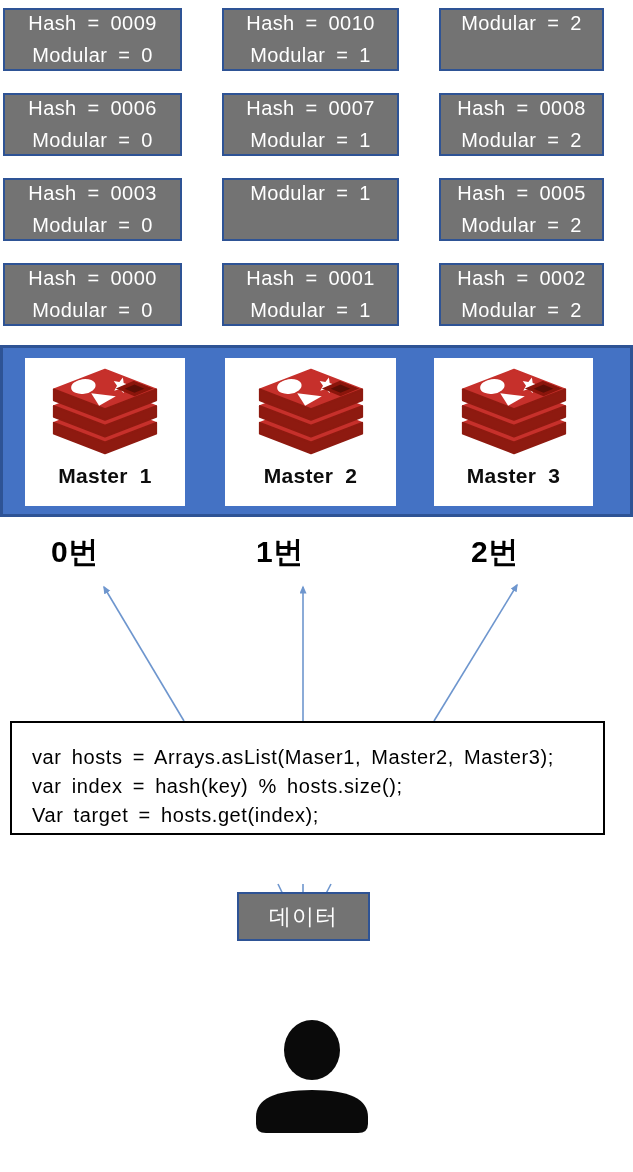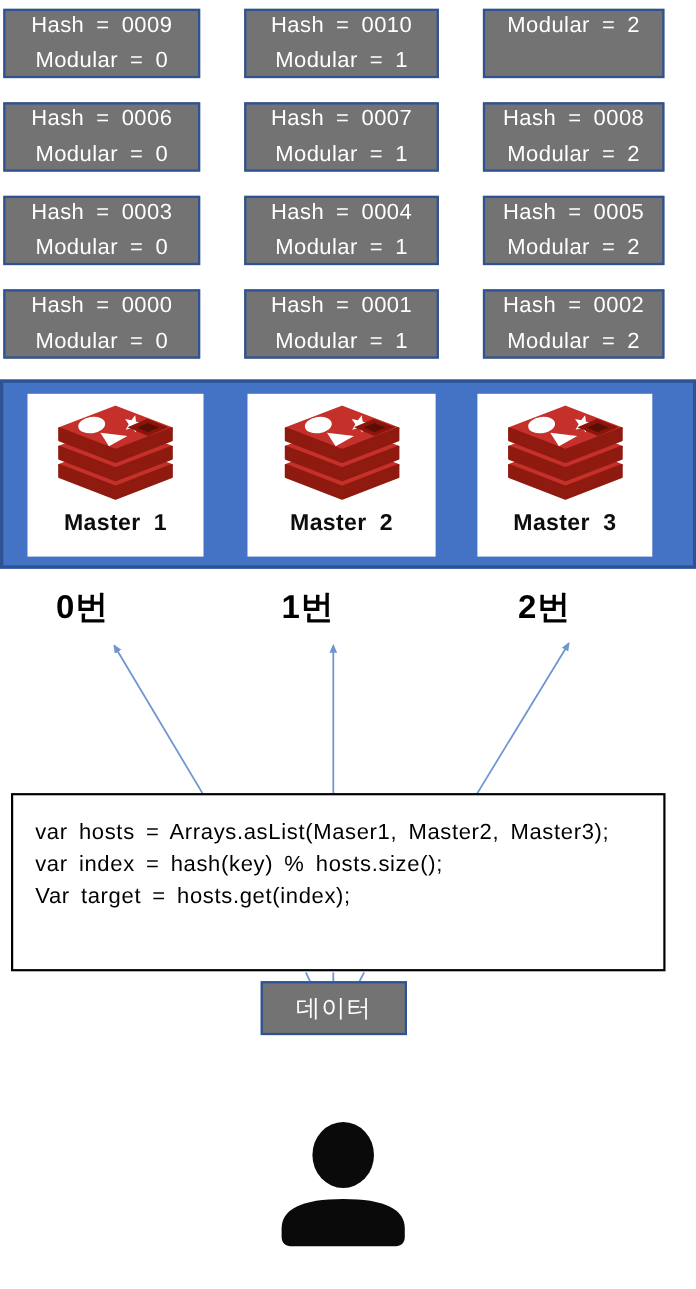--- a/index.html
+++ b/index.html
@@ -41,21 +41,21 @@
     position:absolute;top:532px;width:100px;
     font-weight:bold;font-size:30px;color:#000;letter-spacing:.5px;
   }
   .shard-0{left:51px;}
   .shard-1{left:256px;}
   .shard-2{left:471px;}
   
   .arrows{position:absolute;left:0;top:0;width:633px;height:1172px;pointer-events:none;}
   
   .code-box{
-    position:absolute;left:10px;top:721px;width:595px;height:162px;
+    position:absolute;left:10px;top:721px;width:595px;height:114px;
     background:#fff;border:2px solid #000;box-sizing:border-box;
     padding:20px 0 0 20px;
   }
   .code-line{
     font-size:20px;line-height:29px;color:#000;
     letter-spacing:.6px;word-spacing:4px;white-space:nowrap;
   }
   
   .data-box{
     position:absolute;left:237px;top:892px;width:133px;height:49px;
@@ -121,21 +121,20 @@
     </div>
     <div class="hash-box">
       <span>Hash = 0008</span>
       <span>Modular = 2</span>
     </div>
     <div class="hash-box">
       <span>Hash = 0003</span>
       <span>Modular = 0</span>
     </div>
     <div class="hash-box">
-      <span>Hash = 0004</span>
       <span>Modular = 1</span>
     </div>
     <div class="hash-box">
       <span>Hash = 0005</span>
       <span>Modular = 2</span>
     </div>
     <div class="hash-box">
       <span>Hash = 0000</span>
       <span>Modular = 0</span>
     </div>

